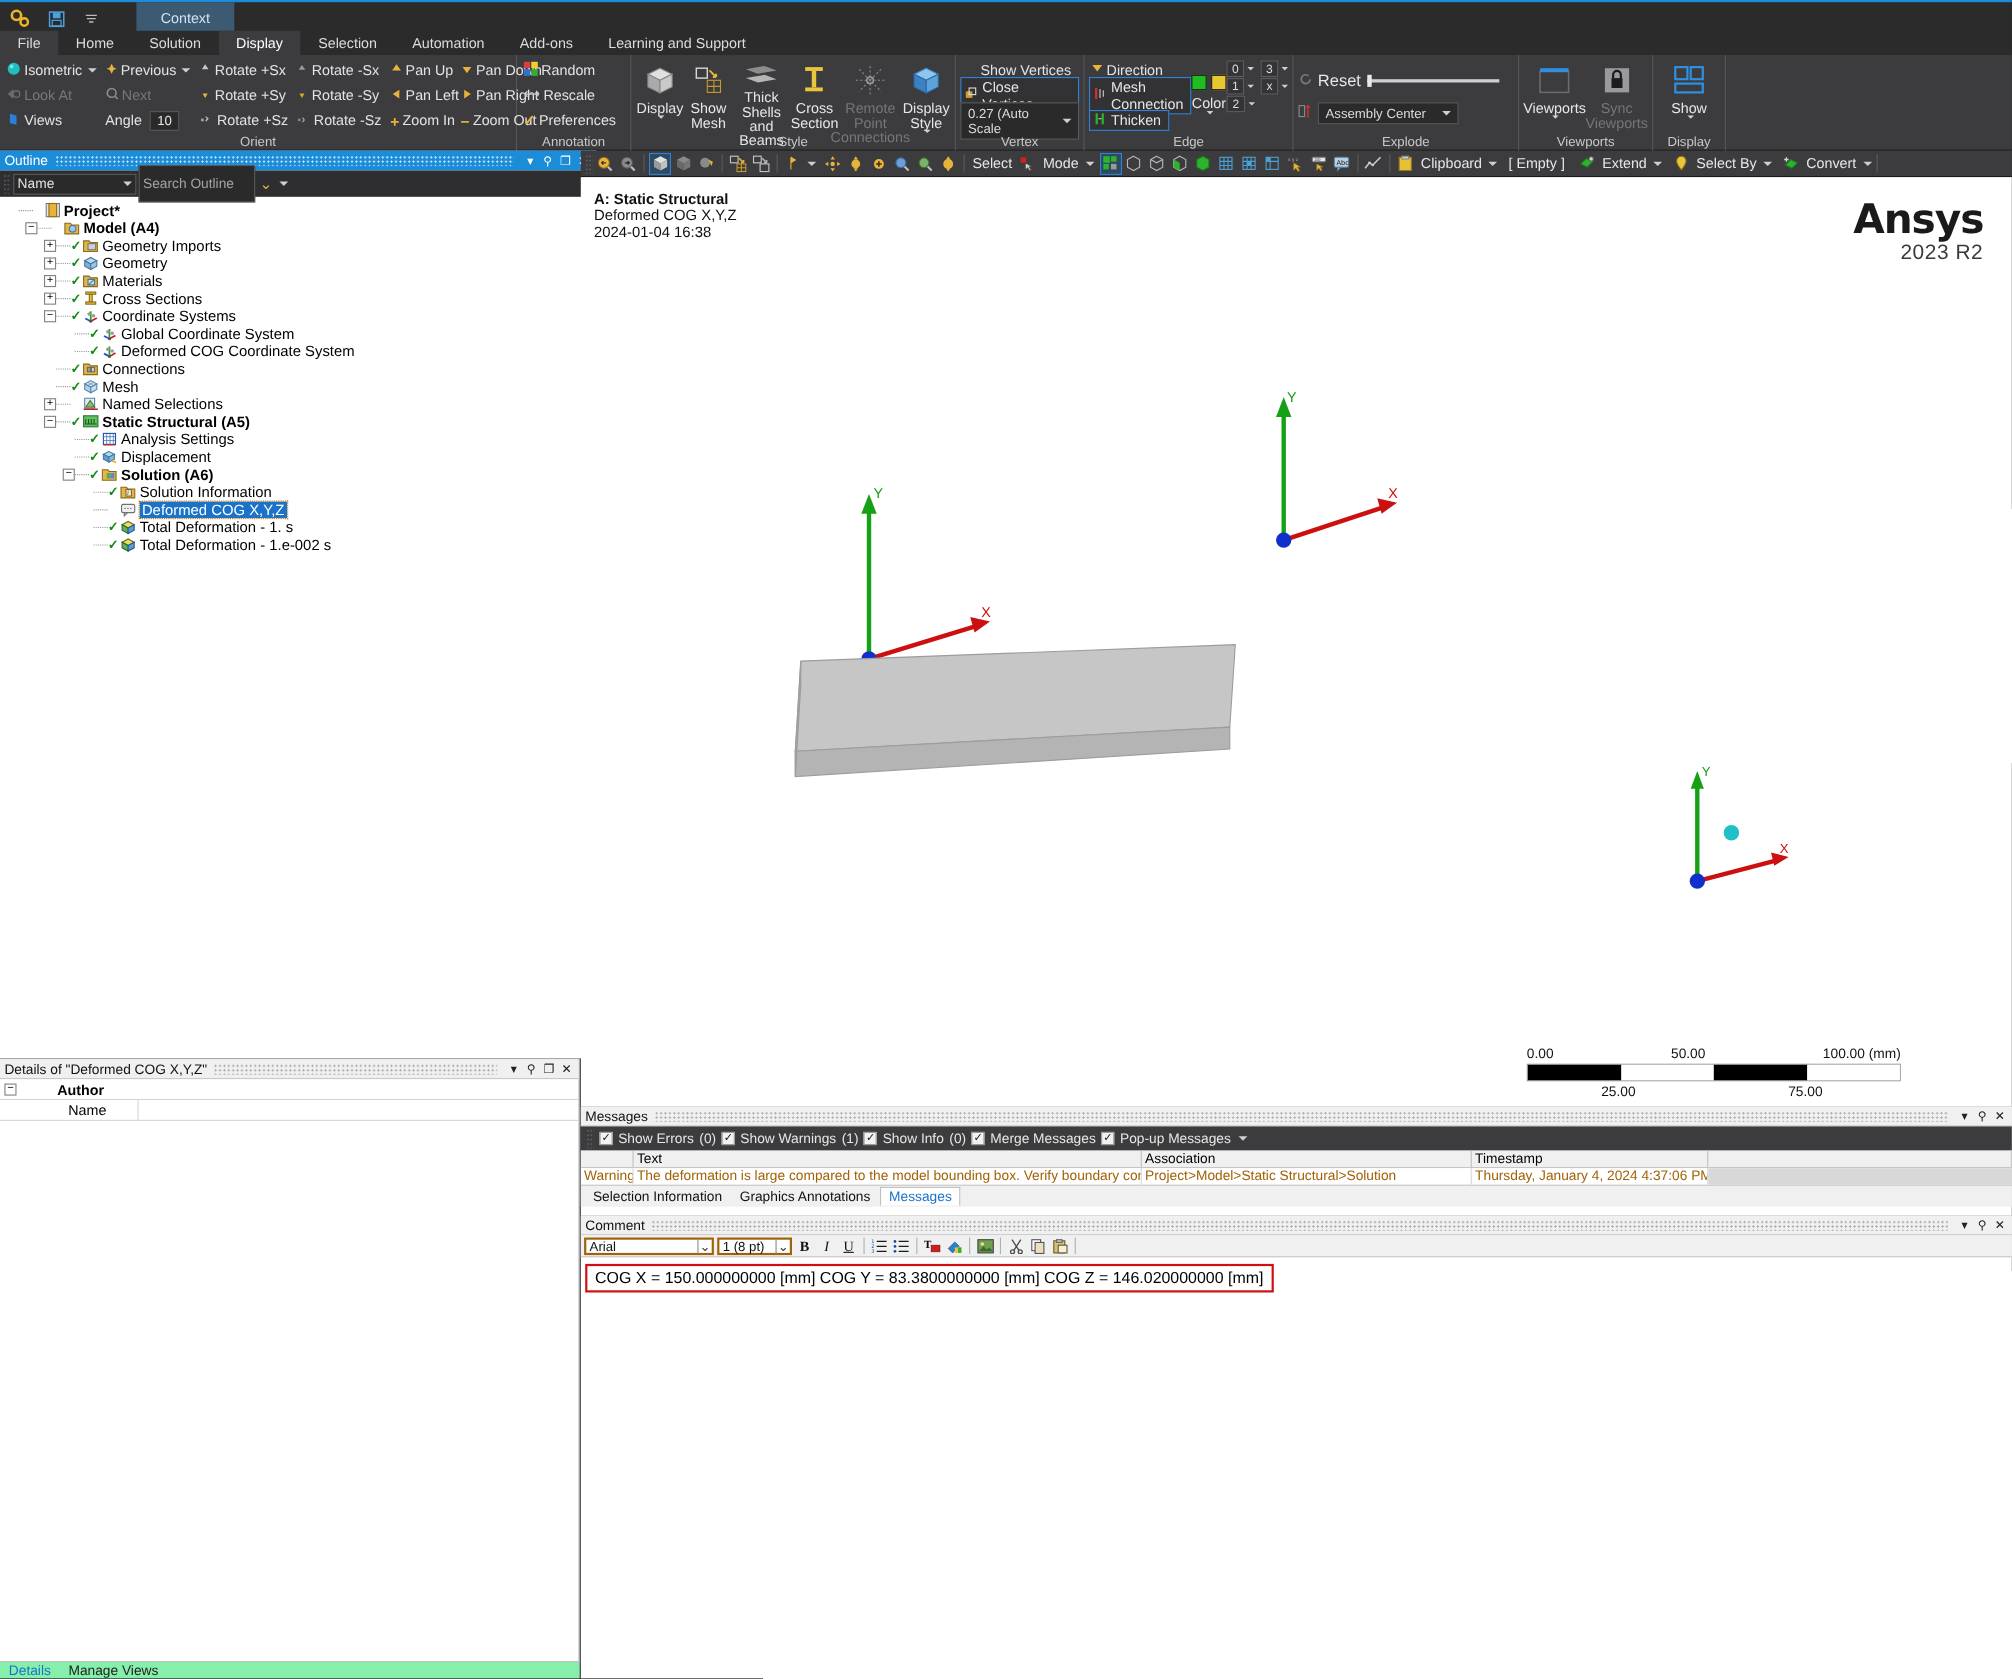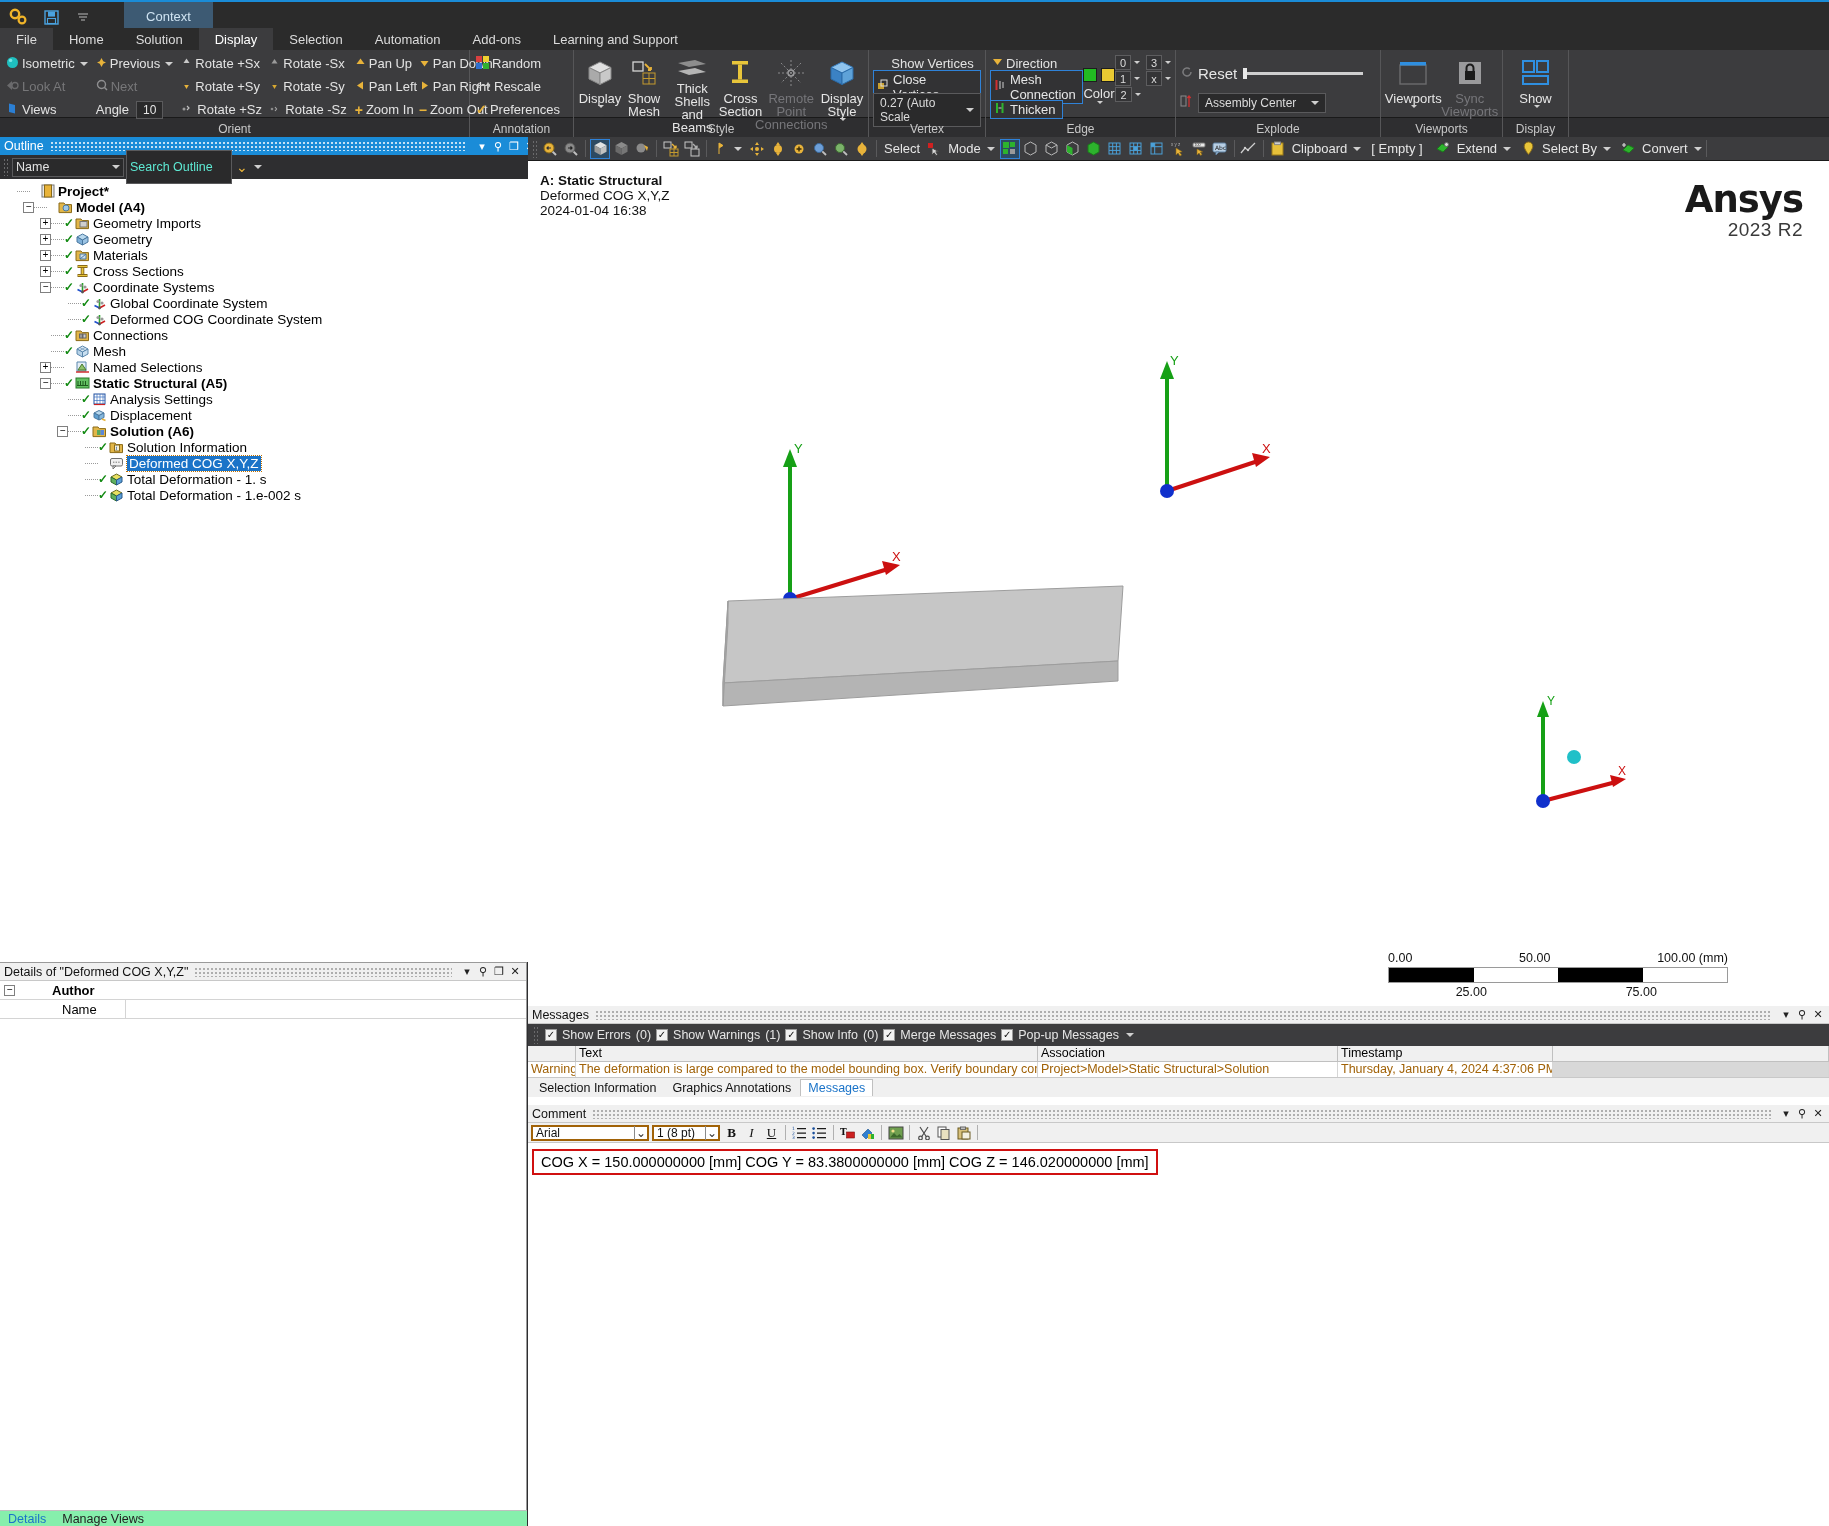--- a/index.html
+++ b/index.html
@@ -23,21 +23,21 @@
              color:#cfe3f2; display:flex; align-items:center; justify-content:center; font-size:13px; }
 
   
   .ribbon-tabs { position:absolute; left:0; top:28px; width:1829px; height:22px; background:#2b2b2b;
                  display:flex; align-items:stretch; font-size:13px; }
   .rtab { padding:0 16px; display:flex; align-items:center; color:#dcdcdc; }
   .rtab.active { background:#3c3c3e; color:#ffffff; }
   .rtab.file { background:#3c3c3e; }
 
   
-  .ribbon { position:absolute; left:0; top:50px; width:1829px; height:68px; background:#3c3c3e;
+  .ribbon { position:absolute; left:0; top:50px; width:1829px; height:87px; background:#3c3c3e;
             border-bottom:1px solid #1a1a1a; display:flex; }
   .rgroup { position:relative; display:flex; flex-direction:column; height:87px; padding:2px 4px 0 4px;
             border-right:1px solid #565658; }
   .rgroup-label { position:absolute; bottom:1px; left:0; right:0; text-align:center; font-size:12px; color:#c8c8c8; }
   .rrow { display:flex; align-items:center; height:23px; }
   .ritem { display:flex; align-items:center; gap:3px; padding:0 6px 0 2px; font-size:13px; color:#e3e3e3;
            height:21px; white-space:nowrap; }
   .ritem.dim { color:#777779; }
   .caret { width:0;height:0;border-left:4px solid transparent;border-right:4px solid transparent;
            border-top:4px solid #cfcfcf; margin-left:2px;}
@@ -72,21 +72,21 @@
           background-image: radial-gradient(circle, rgba(255,255,255,.75) 0.8px, transparent 0.9px);
           background-size: 4px 4px; }
   .ptbtn { width:14px; height:14px; display:flex;align-items:center;justify-content:center;
            color:#fff; font-size:11px; margin-left:2px; }
   .outline-search { height:24px; background:#2e2e30; display:flex; align-items:center; gap:2px; padding:2px 3px; }
   .grip { width:7px; height:18px;
           background-image: radial-gradient(circle, #6a6a6c 0.8px, transparent 0.9px);
           background-size: 3px 4px; }
   .osel { background:#2a2a2b; border:1px solid #5a5a5c; color:#e2e2e2; font-size:12.5px;
           width:112px; height:19px; display:flex; align-items:center; justify-content:space-between; padding:0 3px; }
-  .oinput { background:#2a2a2b; border:1px solid #5a5a5c; color:#5eead4; font-size:12.5px;
+  .oinput { background:#2a2a2b; border:1px solid #5a5a5c; color:#a3a3a3; font-size:12.5px;
             width:106px; height:19px; display:flex; align-items:center; padding:16px 3px; }
   .tree { padding:4px 0 0 6px; background:#fff; color:#000; font-size:13.5px; height:783px; overflow:hidden; }
   .trow { display:flex; align-items:center; height:16px; white-space:nowrap; }
   .tname { margin-left:3px; }
   .tname.b { font-weight:bold; }
   .tsel { background:#1a73c8; color:#ffffff; padding:0 2px; outline:1px dotted #c07000; }
   .exp { width:11px; height:11px; border:1px solid #808080; background:#fff; color:#000;
          font-size:10px; line-height:9px; text-align:center; display:inline-block; font-family:"Liberation Mono", monospace;}
   .spacer { display:inline-block; }
   .chk { color:#138a13; font-size:12px; font-weight:bold; margin-right:1px; width:10px; }

